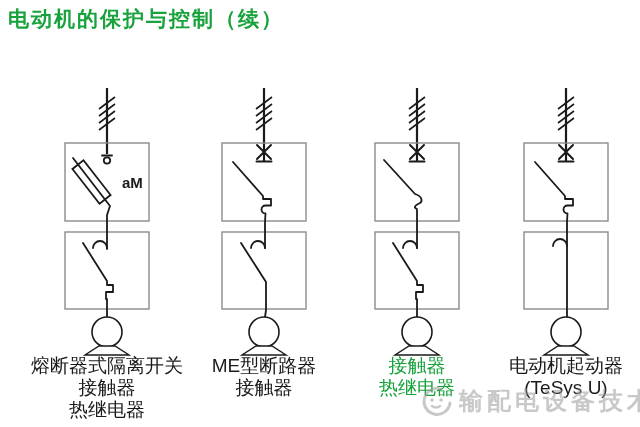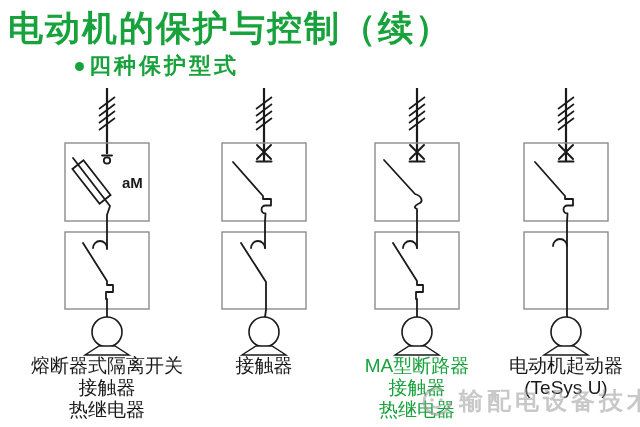--- a/index.html
+++ b/index.html
@@ -8,21 +8,21 @@
     --box:#8c8c8c;
     --wm:#9c9c9c;
   }
   html,body{margin:0;padding:0;background:#fff;}
   .slide{
     position:relative;width:640px;height:427px;background:#ffffff;
     overflow:hidden;font-family:"Liberation Sans",sans-serif;
   }
   .title{
     position:absolute;top:5px;left:8px;
-    font-size:35px;font-weight:bold;color:var(--green);letter-spacing:2px;
+    font-size:21px;font-weight:bold;color:var(--green);letter-spacing:2px;
     white-space:nowrap;
   }
   .subtitle{
     position:absolute;top:51px;left:75px;
     display:flex;align-items:center;
     font-size:22px;font-weight:bold;color:var(--green);letter-spacing:3px;
     white-space:nowrap;
   }
   .bullet{
     width:9px;height:9px;border-radius:50%;background:var(--green);
@@ -52,24 +52,20 @@
   svg .stand{stroke:var(--ink);stroke-width:1.4;fill:#ffffff;}
   svg text{fill:var(--ink);font-family:"Liberation Sans",sans-serif;font-weight:bold;font-size:15px;}
 </style>
 </head>
 <body>
 
 <div class="slide">
 
   <div class="title">电动机的保护与控制（续）</div>
 
-  <div class="subtitle">
-    <span class="bullet"></span>
-    <span>四种保护型式</span>
-  </div>
 
   <svg class="col-svg" style="left:32px" viewBox="0 0 150 270">
     <line class="supply" x1="75" y1="0" x2="75" y2="66"></line>
     <path class="hatch" d="M67,21 L83,9 M67,28 L83,16 M67,35 L83,23 M67,42 L83,30"></path>
     <rect class="box" x="33" y="55" width="84" height="78"></rect>
     <rect class="box" x="33" y="144" width="84" height="77"></rect>
     <line class="wire" x1="70" y1="67.5" x2="80" y2="67.5"></line>
     <circle class="wire" cx="75" cy="72.5" r="3.2"></circle>
     <rect class="fuse" x="37.5" y="87" width="44" height="14" transform="rotate(52 59.5 94)"></rect>
     <path class="wire" d="M41,70 L78,118 L75,127 L75,161"></path>
@@ -117,24 +113,24 @@
     <circle class="motor" cx="75" cy="244" r="15"></circle>
     <path class="stand" d="M53,267 L97,267 L83,258 L67,258 Z"></path>
   </svg>
 
   <div class="col-label" style="left:17px">
     <div>熔断器式隔离开关</div>
     <div>接触器</div>
     <div>热继电器</div>
   </div>
   <div class="col-label" style="left:174px">
+    <div>ME型断路器</div>
     <div>接触器</div>
   </div>
   <div class="col-label green" style="left:327px">
-    <div>MA型断路器</div>
     <div>接触器</div>
     <div>热继电器</div>
   </div>
   <div class="col-label" style="left:476px">
     <div>电动机起动器</div>
     <div>(TeSys U)</div>
   </div>
 
   <div class="watermark">
     <svg class="wm-logo" width="36" height="36" viewBox="0 0 36 36">

